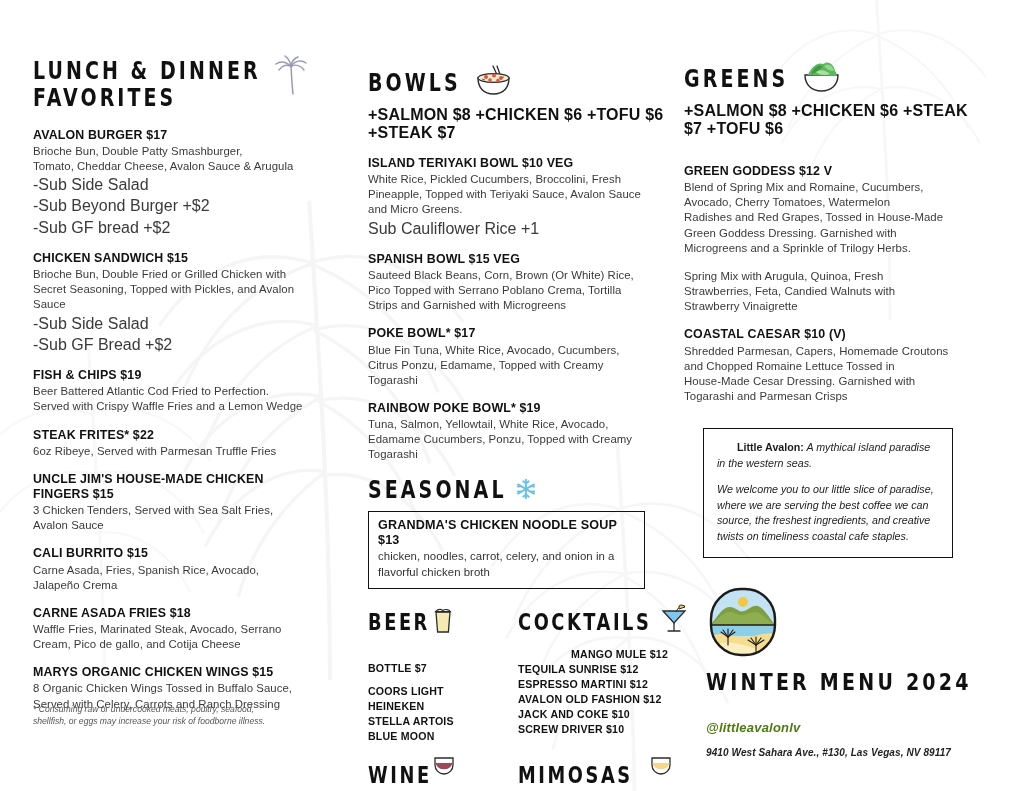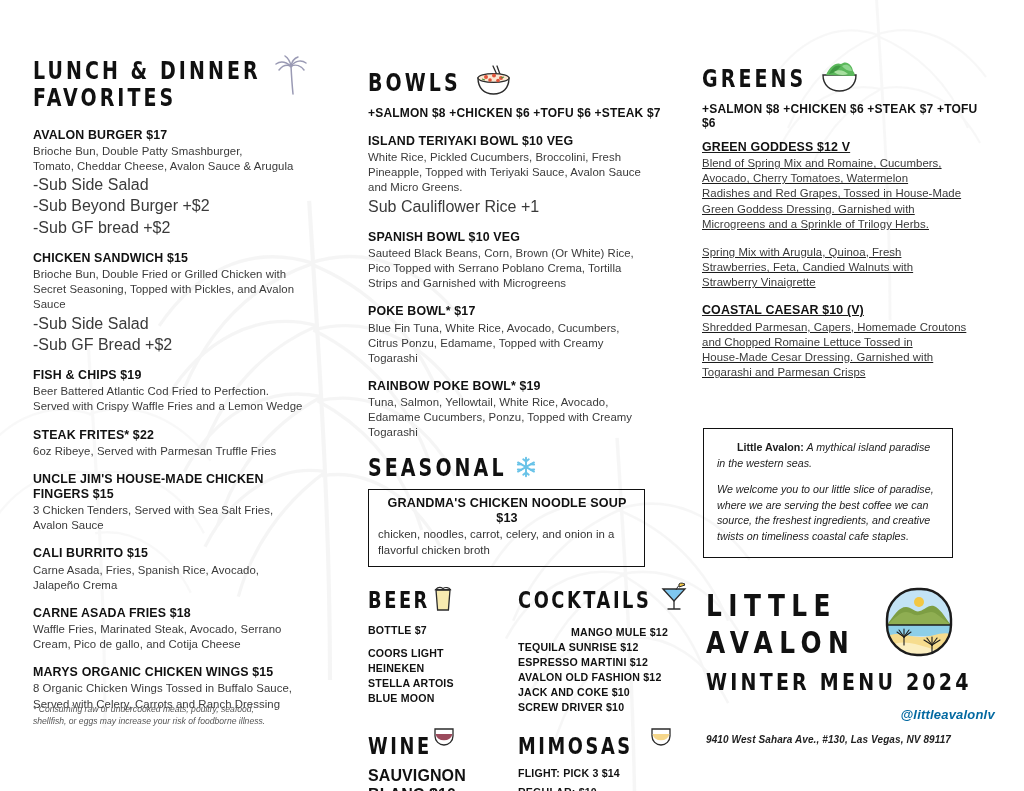--- a/index.html
+++ b/index.html
@@ -9,34 +9,34 @@
     color:#1c1c1c;overflow:hidden;position:relative;
   }
   
   .bg-watermark{position:absolute;inset:0;overflow:hidden;pointer-events:none;z-index:0;}
   .bg-watermark svg{position:absolute;opacity:.5;}
   .page{position:relative;z-index:2;width:1024px;height:791px;}
 
   .col{position:absolute;top:0;}
   .col-left{left:33px;width:320px;}
   .col-mid{left:368px;width:300px;}
-  .col-right{left:702px;width:292px;}
+  .col-right{left:684px;width:292px;}
 
   
   .sec-head{
     font-family:"Liberation Sans Narrow","DejaVu Sans Condensed","Liberation Sans",sans-serif;
     font-weight:700;font-size:24px;letter-spacing:3.5px;
     text-transform:uppercase;line-height:1.12;
     transform:scaleX(.88);transform-origin:left center;
     color:#111;white-space:nowrap;
   }
   .head-row{display:flex;align-items:flex-start;gap:4px;}
 
   .addons{
-    font-size:12px;font-weight:700;letter-spacing:.2px;
+    font-size:16px;font-weight:700;letter-spacing:.2px;
     color:#111;margin-top:4px;
   }
 
   .item{margin-top:13px;}
   .item:first-of-type{margin-top:0;}
   .item-name{
     font-size:12.4px;font-weight:700;letter-spacing:.15px;
     line-height:1.22;color:#111;
   }
   .item-desc{
@@ -45,21 +45,21 @@
   }
   .item-sub{
     font-size:16px;line-height:1.33;color:#3a3a3a;
   }
 
   
   .season-box{
     border:1.6px solid #111;padding:6px 8px 8px 9px;margin-top:7px;
     width:277px;box-sizing:border-box;
   }
-  .season-box .item-name{font-size:12.6px;text-align:center;}
+  .season-box .item-name{font-size:12.6px;}
   .season-box .item-desc{color:#333;}
 
   
   .drinks{display:flex;gap:0;margin-top:20px;}
   .drink-col{width:150px;}
   .drink-col.right{width:150px;}
   .drink-head{
     font-family:"Liberation Sans Narrow","DejaVu Sans Condensed","Liberation Sans",sans-serif;
     font-weight:700;font-size:23px;letter-spacing:3px;text-transform:uppercase;
     transform:scaleX(.86);transform-origin:left center;color:#111;white-space:nowrap;
@@ -84,21 +84,21 @@
     font-family:"Liberation Sans Narrow","DejaVu Sans Condensed","Liberation Sans",sans-serif;
     font-weight:700;font-size:30px;letter-spacing:7px;line-height:1.25;
     transform:scaleX(.92);transform-origin:left center;color:#111;
   }
   .brand-sub{
     font-family:"Liberation Sans Narrow","DejaVu Sans Condensed","Liberation Sans",sans-serif;
     font-weight:700;font-size:23px;letter-spacing:3.5px;margin-top:6px;
     transform:scaleX(.92);transform-origin:left center;color:#111;white-space:nowrap;
   }
   .brand-handle{
-    font-size:13px;font-weight:700;font-style:italic;margin-top:12px;color:#0369a1;letter-spacing:.2px;text-align:right;
+    font-size:13px;font-weight:700;font-style:italic;margin-top:25px;color:#4d7c0f;letter-spacing:.2px;
   }
   .brand-addr{
     font-size:10px;font-weight:700;font-style:italic;margin-top:12px;color:#222;letter-spacing:.1px;
   }
 
   .disclaimer{
     position:absolute;left:33px;top:703px;width:320px;
     font-size:8.6px;font-style:italic;line-height:1.45;color:#555;
   }
 
@@ -264,21 +264,21 @@
     </div>
     <div class="addons">+SALMON $8   +CHICKEN $6 +TOFU $6   +STEAK $7</div>
 
     <div style="margin-top:14px;">
       <div class="item">
         <div class="item-name">ISLAND TERIYAKI BOWL $10 VEG</div>
         <div class="item-desc">White Rice, Pickled Cucumbers, Broccolini, Fresh<br>Pineapple, Topped with Teriyaki Sauce, Avalon Sauce<br>and Micro Greens.</div>
         <div class="item-sub">Sub Cauliflower Rice +1</div>
       </div>
       <div class="item">
-        <div class="item-name">SPANISH BOWL $10 VEG</div>
+        <div class="item-name">SPANISH BOWL $15 VEG</div>
         <div class="item-desc">Sauteed Black Beans, Corn, Brown (Or White) Rice,<br>Pico Topped with Serrano Poblano Crema, Tortilla<br>Strips and Garnished with Microgreens</div>
       </div>
       <div class="item">
         <div class="item-name">POKE BOWL* $17</div>
         <div class="item-desc">Blue Fin Tuna, White Rice, Avocado, Cucumbers,<br>Citrus Ponzu, Edamame, Topped with Creamy<br>Togarashi</div>
       </div>
       <div class="item">
         <div class="item-name">RAINBOW POKE BOWL* $19</div>
         <div class="item-desc">Tuna, Salmon, Yellowtail, White Rice, Avocado,<br>Edamame Cucumbers, Ponzu, Topped with Creamy<br>Togarashi</div>
       </div>
@@ -315,21 +315,21 @@
       <div class="drink-col">
         <div class="head-row">
           <div class="drink-head">BEER</div>
           <span class="ico" style="margin-left:-14px;margin-top:-4px;">
             <svg width="26" height="30" viewBox="0 0 26 30">
               <path d="M6 7 h14 l-1.6 20 h-10.8 Z" fill="#f7eab0" stroke="#2b2b2b" stroke-width="1.3"></path>
               <path d="M5.6 6.6 c2-2.2 5-2.6 7.4-1.2 c2.4-1.6 6-1 7.4 1.2 Z" fill="#ffffff" stroke="#2b2b2b" stroke-width="1.2"></path>
             </svg>
           </span>
         </div>
-        <div class="drink-line" style="margin-top:6px;">BOTTLE $7</div>
+        <div class="drink-line" style="margin-top:22px;">BOTTLE $7</div>
         <div class="drink-line space">COORS LIGHT</div>
         <div class="drink-line">HEINEKEN</div>
         <div class="drink-line">STELLA ARTOIS</div>
         <div class="drink-line">BLUE MOON</div>
       </div>
 
       <div class="drink-col right">
         <div class="head-row">
           <div class="drink-head">COCKTAILS</div>
           <span class="ico" style="margin-left:-18px;margin-top:-6px;">
@@ -395,21 +395,21 @@
           <path d="M5 17 H38 C38 27 31 33 21.5 33 C12 33 5 27 5 17 Z" fill="#ffffff" stroke="#2b2b2b" stroke-width="1.4"></path>
           <path d="M8 17 C12 8 18 4 23 6 C28 2 34 6 35 13 C37 15 37 17 36 18 Z" fill="#5cb85c"></path>
           <path d="M11 16 C14 9 19 6 23 8 C20 12 16 15 11 16 Z" fill="#3f9a42"></path>
           <path d="M24 8 C29 5 33 8 34 13 C30 13 26 11 24 8 Z" fill="#8fd68f"></path>
           <path d="M16 14 C20 11 26 12 30 16 C25 18 19 17 16 14 Z" fill="#a8e0a0"></path>
         </svg>
       </span>
     </div>
     <div class="addons">+SALMON $8  +CHICKEN $6  +STEAK $7 +TOFU $6</div>
 
-    <div style="margin-top:10px;text-decoration:underline;">
+    <div style="margin-top:26px;">
       <div class="item">
         <div class="item-name">GREEN GODDESS $12 V</div>
         <div class="item-desc">Blend of Spring Mix and Romaine, Cucumbers,<br>Avocado, Cherry Tomatoes, Watermelon<br>Radishes and Red Grapes, Tossed in House-Made<br>Green Goddess Dressing. Garnished with<br>Microgreens and a Sprinkle of Trilogy Herbs.</div>
       </div>
       <div class="item">
         <div class="item-desc">Spring Mix with Arugula, Quinoa, Fresh<br>Strawberries, Feta, Candied Walnuts with<br>Strawberry Vinaigrette</div>
       </div>
       <div class="item">
         <div class="item-name">COASTAL CAESAR $10 (V)</div>
         <div class="item-desc">Shredded Parmesan, Capers, Homemade Croutons<br>and Chopped Romaine Lettuce Tossed in<br>House-Made Cesar Dressing. Garnished with<br>Togarashi and Parmesan Crisps</div>
@@ -419,24 +419,20 @@
 
   <div style="position:absolute;left:703px;top:428px;">
     <div class="story-box">
       <div class="story-p"><b>Little Avalon:</b><span> A mythical island paradise in the western seas.</span></div>
       <div class="story-p">We welcome you to our little slice of paradise, where we are serving the best coffee we can source, the freshest ingredients, and creative twists on timeliness coastal cafe staples.</div>
     </div>
   </div>
 
   <div style="position:absolute;left:706px;top:585px;">
     <div class="brand-row">
-      <div>
-        <div class="brand-words">LITTLE</div>
-        <div class="brand-words">AVALON</div>
-      </div>
       <span class="ico">
         <svg width="74" height="74" viewBox="0 0 74 74">
           <defs>
             <clipPath id="badgeClip">
               <rect x="5" y="4" width="64" height="66" rx="30" ry="30"></rect>
             </clipPath>
           </defs>
           <g clip-path="url(#badgeClip)">
             <rect x="5" y="4" width="64" height="66" fill="#c3e3f5"></rect>
             <circle cx="37" cy="17" r="5" fill="#f2c744"></circle>

